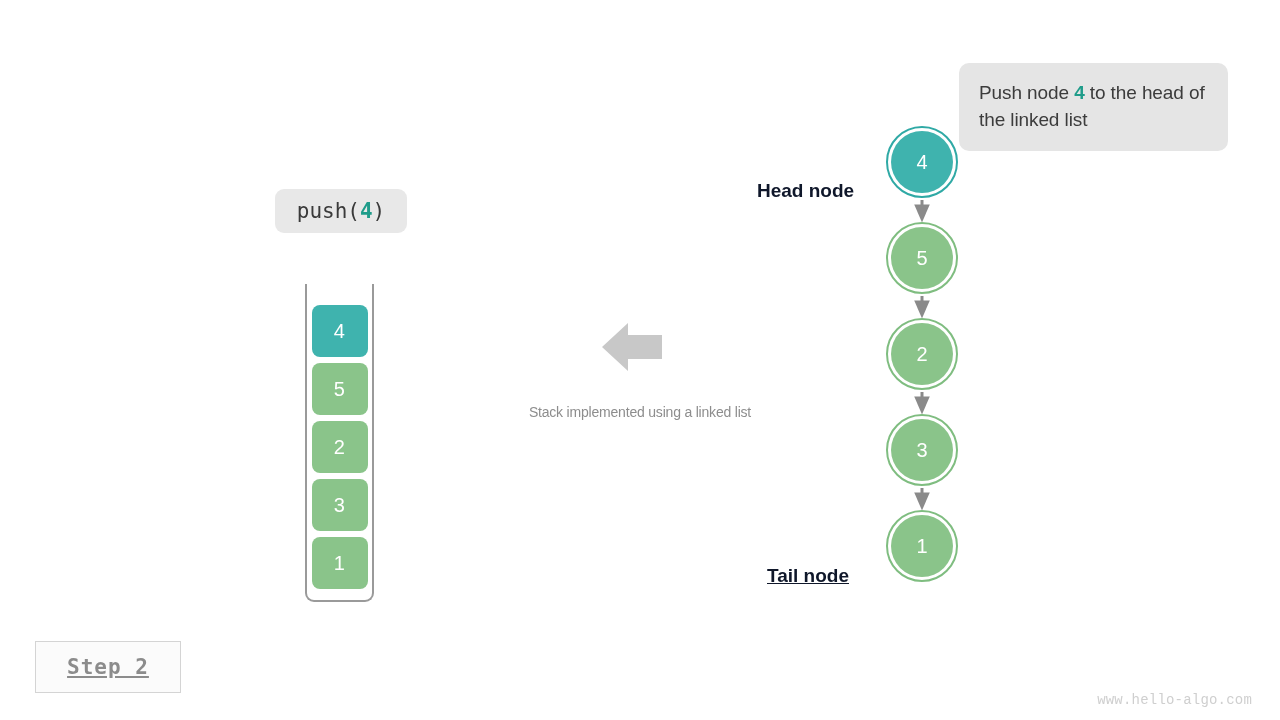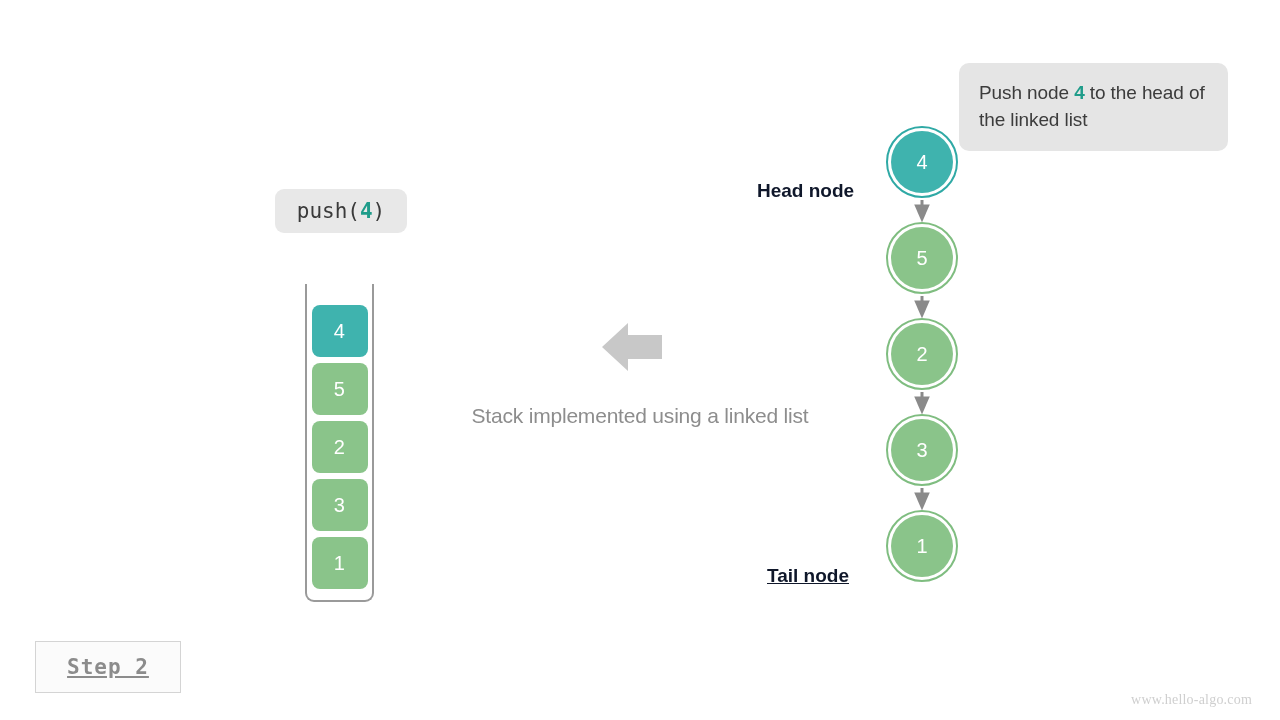--- a/index.html
+++ b/index.html
@@ -89,21 +89,21 @@
   
   #center-arrow { left: 600px; top: 315px; }
 
   
   #caption {
     left: 0px;
     top: 404px;
     width: 1280px;
     text-align: center;
     color: #8d8d8d;
-    font-size: 21px;
+    font-size: 14px;
     letter-spacing: -0.2px;
   }
   #caption-inner { display: inline-block; transform: translateX(0px); }
 
   
   #linked-list { left: 862px; top: 140px; width: 120px; height: 480px; }
   .node {
     position: absolute;
     left: 29px;
     width: 62px;
@@ -158,21 +158,21 @@
     color: #8c8c8c;
     letter-spacing: 1px;
     text-decoration: underline;
   }
 
   
   #watermark {
     right: 28px;
     bottom: 12px;
     color: #cfcfcf;
-    font-family: Liberation Serif, serif;
+    font-family: Liberation Mono, monospace;
     font-size: 14px;
     letter-spacing: 0.2px;
   }
 </style>
 </head>
 <body>
 
 <div class="abs" id="callout">
   <span>Push node </span><span class="hl">4</span><span> to the head of the linked list</span>
 </div>

